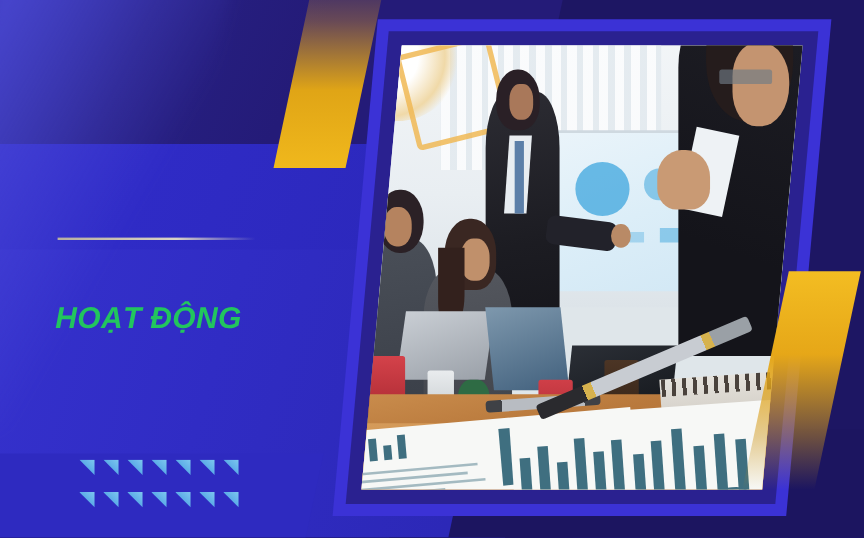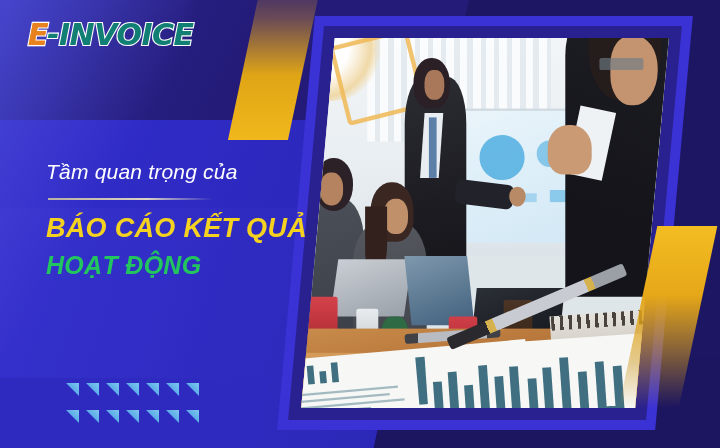--- a/index.html
+++ b/index.html
@@ -420,27 +420,22 @@
         </div>
 
         <div class="ph-clip"></div>
         <div class="ph-pen"></div>
       </div>
     </div>
   </div>
 
   <div class="gold-right"></div>
 
-  <div class="logo">
-    <span class="lg-e">E</span><span class="lg-rest">-INVOICE</span>
-  </div>
-
-  <div class="eyebrow">Tầm quan trọng của</div>
+
   <div class="rule"></div>
-  <div class="h1">BÁO CÁO KẾT QUẢ</div>
   <div class="h2">HOẠT ĐỘNG</div>
 
   <div class="tri-pattern">
       <div class="tri"></div>
       <div class="tri"></div>
       <div class="tri"></div>
       <div class="tri"></div>
       <div class="tri"></div>
       <div class="tri"></div>
       <div class="tri"></div>

